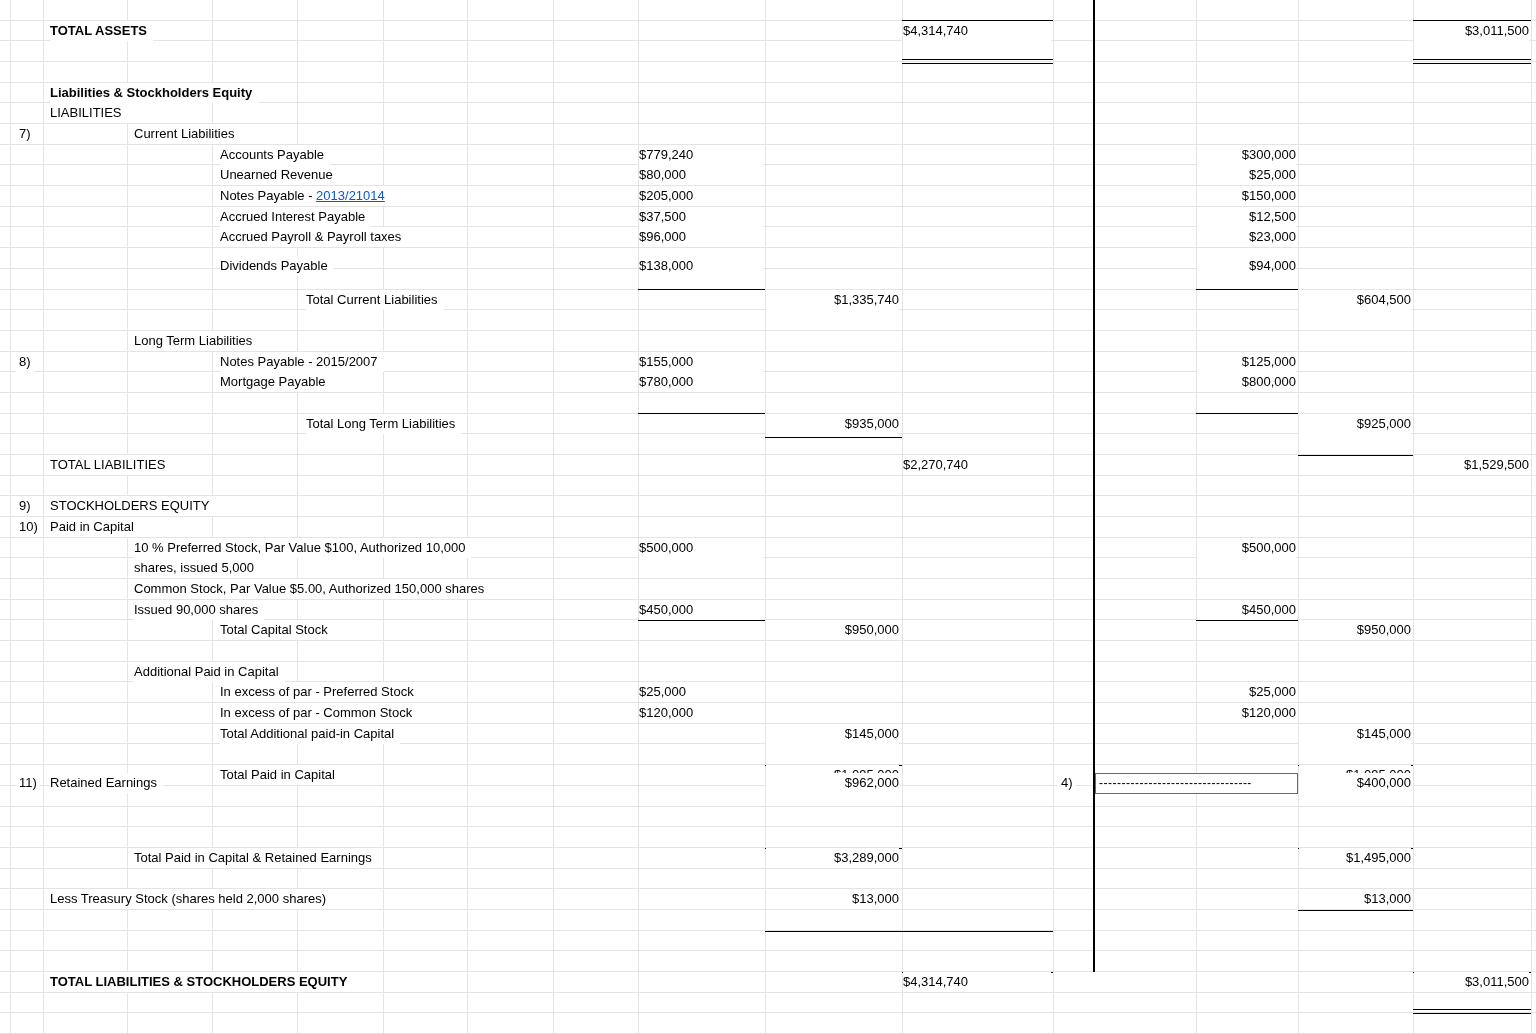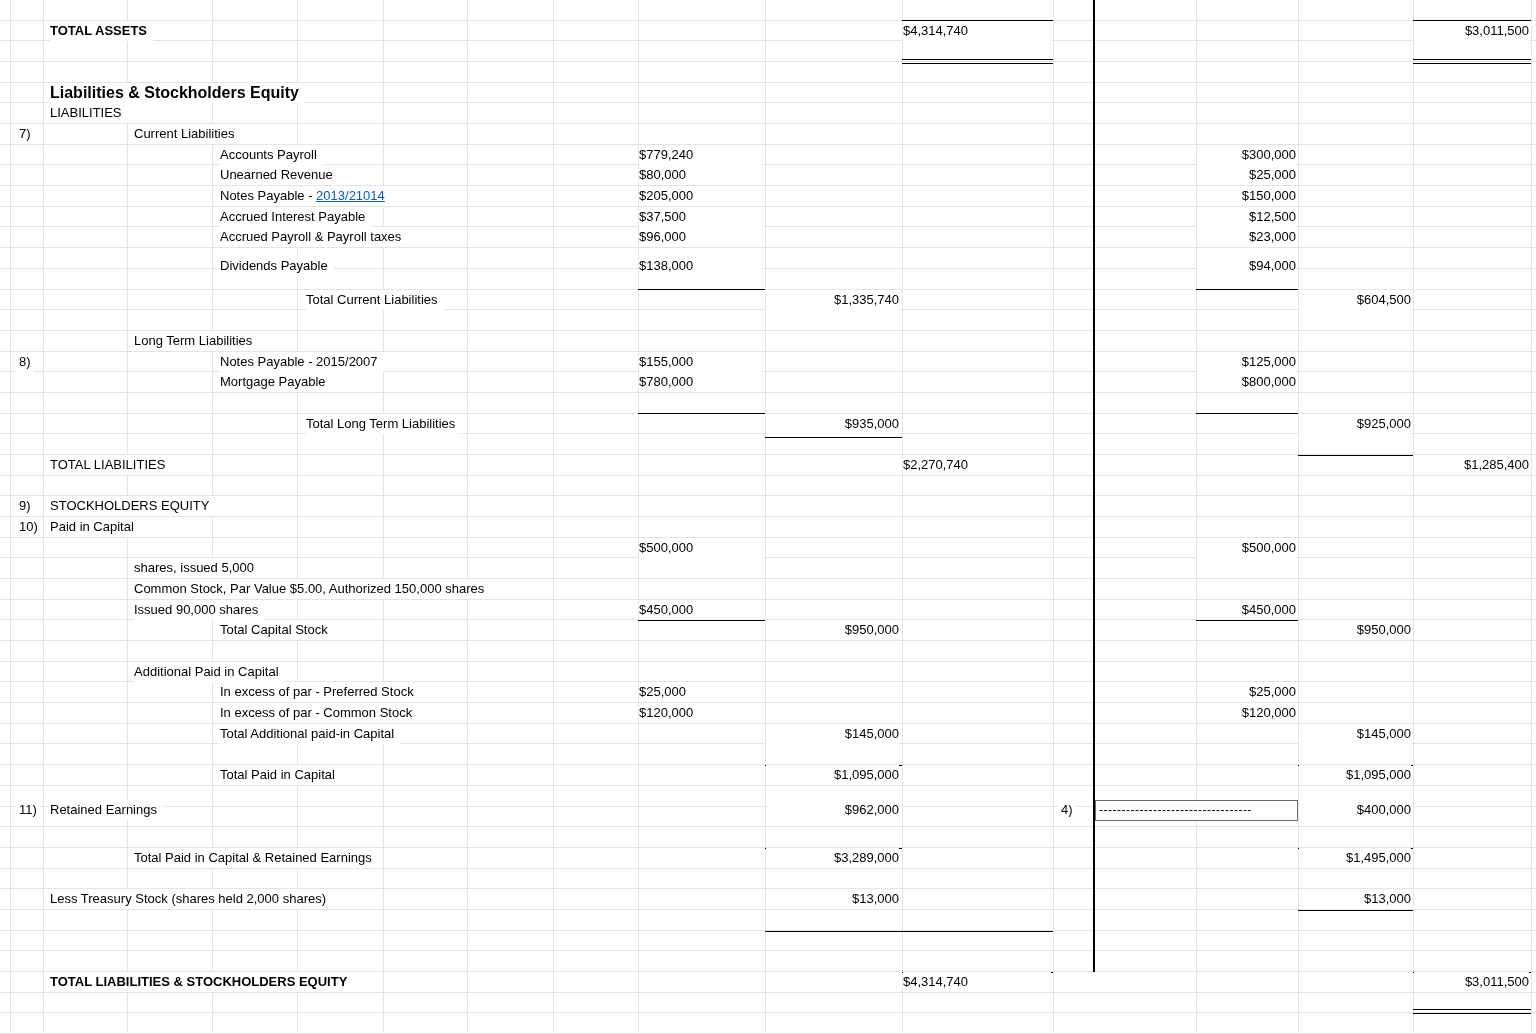--- a/index.html
+++ b/index.html
@@ -22,21 +22,21 @@
   .i2 { left:134px; padding-right:6px; }
   .i3 { left:220px; padding-right:6px; }
   .i4 { left:306px; padding-right:6px; }
   .a1  { left:639px;  width:124px; }
   .a2  { left:766px;  width:133px; text-align:right; }
   .a3  { left:903px;  width:148px; text-align:left; }
   .a1b { left:1197px; width:99px;  text-align:right; }
   .a2b { left:1299px; width:112px; text-align:right; }
   .a3b { left:1414px; width:115px; text-align:right; }
   .b { font-weight:bold; }
-  .hdr { font-weight:bold; font-size:16px; }
+  .hdr { font-weight:bold; font-size:13px; }
   a.cell-link { color:#0a58c7; text-decoration:underline; cursor:pointer; }
   .dashcell {
     position:absolute; left:1095px; width:203px; top:0; height:21px;
     border:1px solid #6b6b6b; background:#fff; font-size:12px; line-height:18px;
     padding-left:3px; overflow:hidden; letter-spacing:0.5px;
   }
 </style>
 </head>
 <body>
 
@@ -99,21 +99,21 @@
   <div class="row" style="top:103px">
     <span class="cell i1">LIABILITIES</span>
   </div>
 
   <div class="row" style="top:124px">
     <span class="cell cnum">7)</span>
     <span class="cell i2">Current Liabilities</span>
   </div>
 
   <div class="row" style="top:145px">
-    <span class="cell i3">Accounts Payroll</span>
+    <span class="cell i3">Accounts Payable</span>
     <span class="cell a1">$779,240</span>
     <span class="cell a1b">$300,000</span>
   </div>
 
   <div class="row" style="top:165px">
     <span class="cell i3">Unearned Revenue</span>
     <span class="cell a1">$80,000</span>
     <span class="cell a1b">$25,000</span>
   </div>
 
@@ -166,34 +166,35 @@
 
   <div class="row" style="top:414px">
     <span class="cell i4">Total Long Term Liabilities</span>
     <span class="cell a2">$935,000</span>
     <span class="cell a2b">$925,000</span>
   </div>
 
   <div class="row" style="top:455px">
     <span class="cell i1">TOTAL LIABILITIES</span>
     <span class="cell a3">$2,270,740</span>
-    <span class="cell a3b">$1,285,400</span>
+    <span class="cell a3b">$1,529,500</span>
   </div>
 
   <div class="row" style="top:496px">
     <span class="cell cnum">9)</span>
     <span class="cell i1">STOCKHOLDERS EQUITY</span>
   </div>
 
   <div class="row" style="top:517px">
     <span class="cell cnum">10)</span>
     <span class="cell i1">Paid in Capital</span>
   </div>
 
   <div class="row" style="top:538px">
+    <span class="cell i2">10 % Preferred Stock, Par Value $100, Authorized 10,000</span>
     <span class="cell a1">$500,000</span>
     <span class="cell a1b">$500,000</span>
   </div>
 
   <div class="row" style="top:558px">
     <span class="cell i2">shares, issued 5,000</span>
   </div>
 
   <div class="row" style="top:579px">
     <span class="cell i2">Common Stock, Par Value $5.00, Authorized 150,000 shares</span>
@@ -232,21 +233,21 @@
     <span class="cell a2">$145,000</span>
     <span class="cell a2b">$145,000</span>
   </div>
 
   <div class="row" style="top:765px">
     <span class="cell i3">Total Paid in Capital</span>
     <span class="cell a2">$1,095,000</span>
     <span class="cell a2b">$1,095,000</span>
   </div>
 
-  <div class="row" style="top:800px">
+  <div class="row" style="top:773px">
     <span class="cell cnum">11)</span>
     <span class="cell i1">Retained Earnings</span>
     <span class="cell a2">$962,000</span>
     <span class="cell cnum2">4)</span>
     <span class="dashcell">----------------------------------</span>
     <span class="cell a2b">$400,000</span>
   </div>
 
   <div class="row" style="top:848px">
     <span class="cell i2">Total Paid in Capital &amp; Retained Earnings</span>

